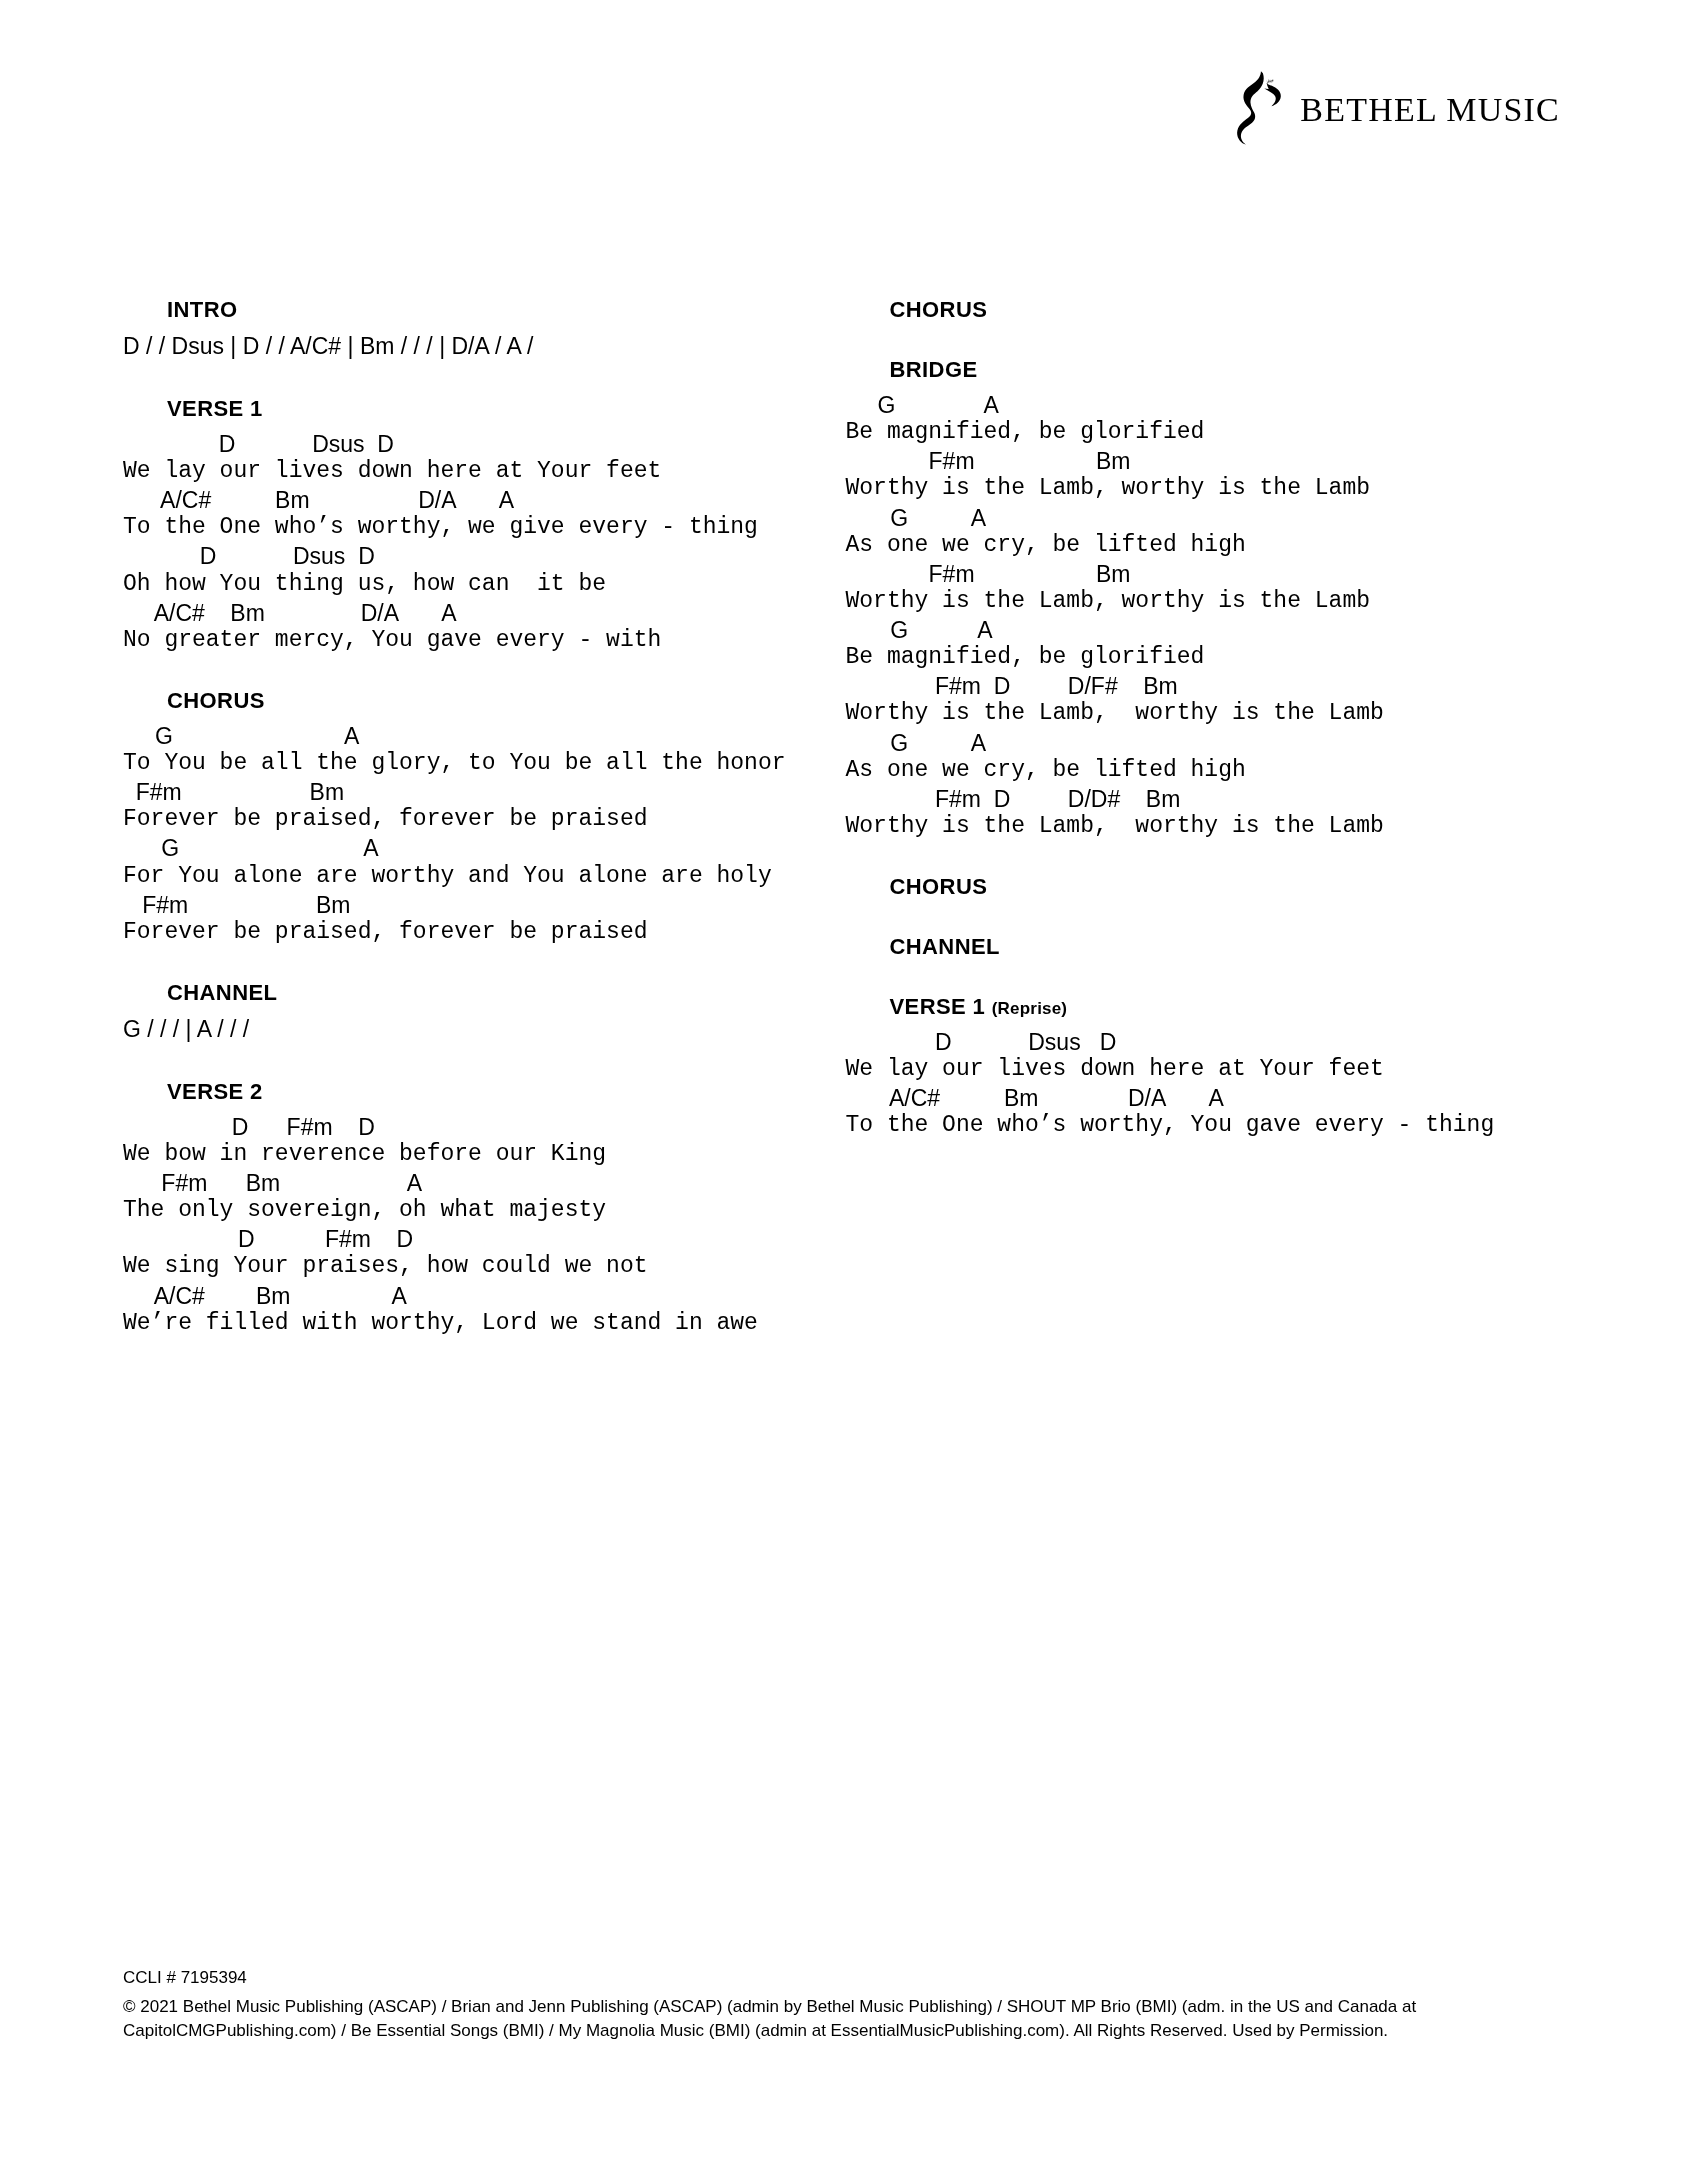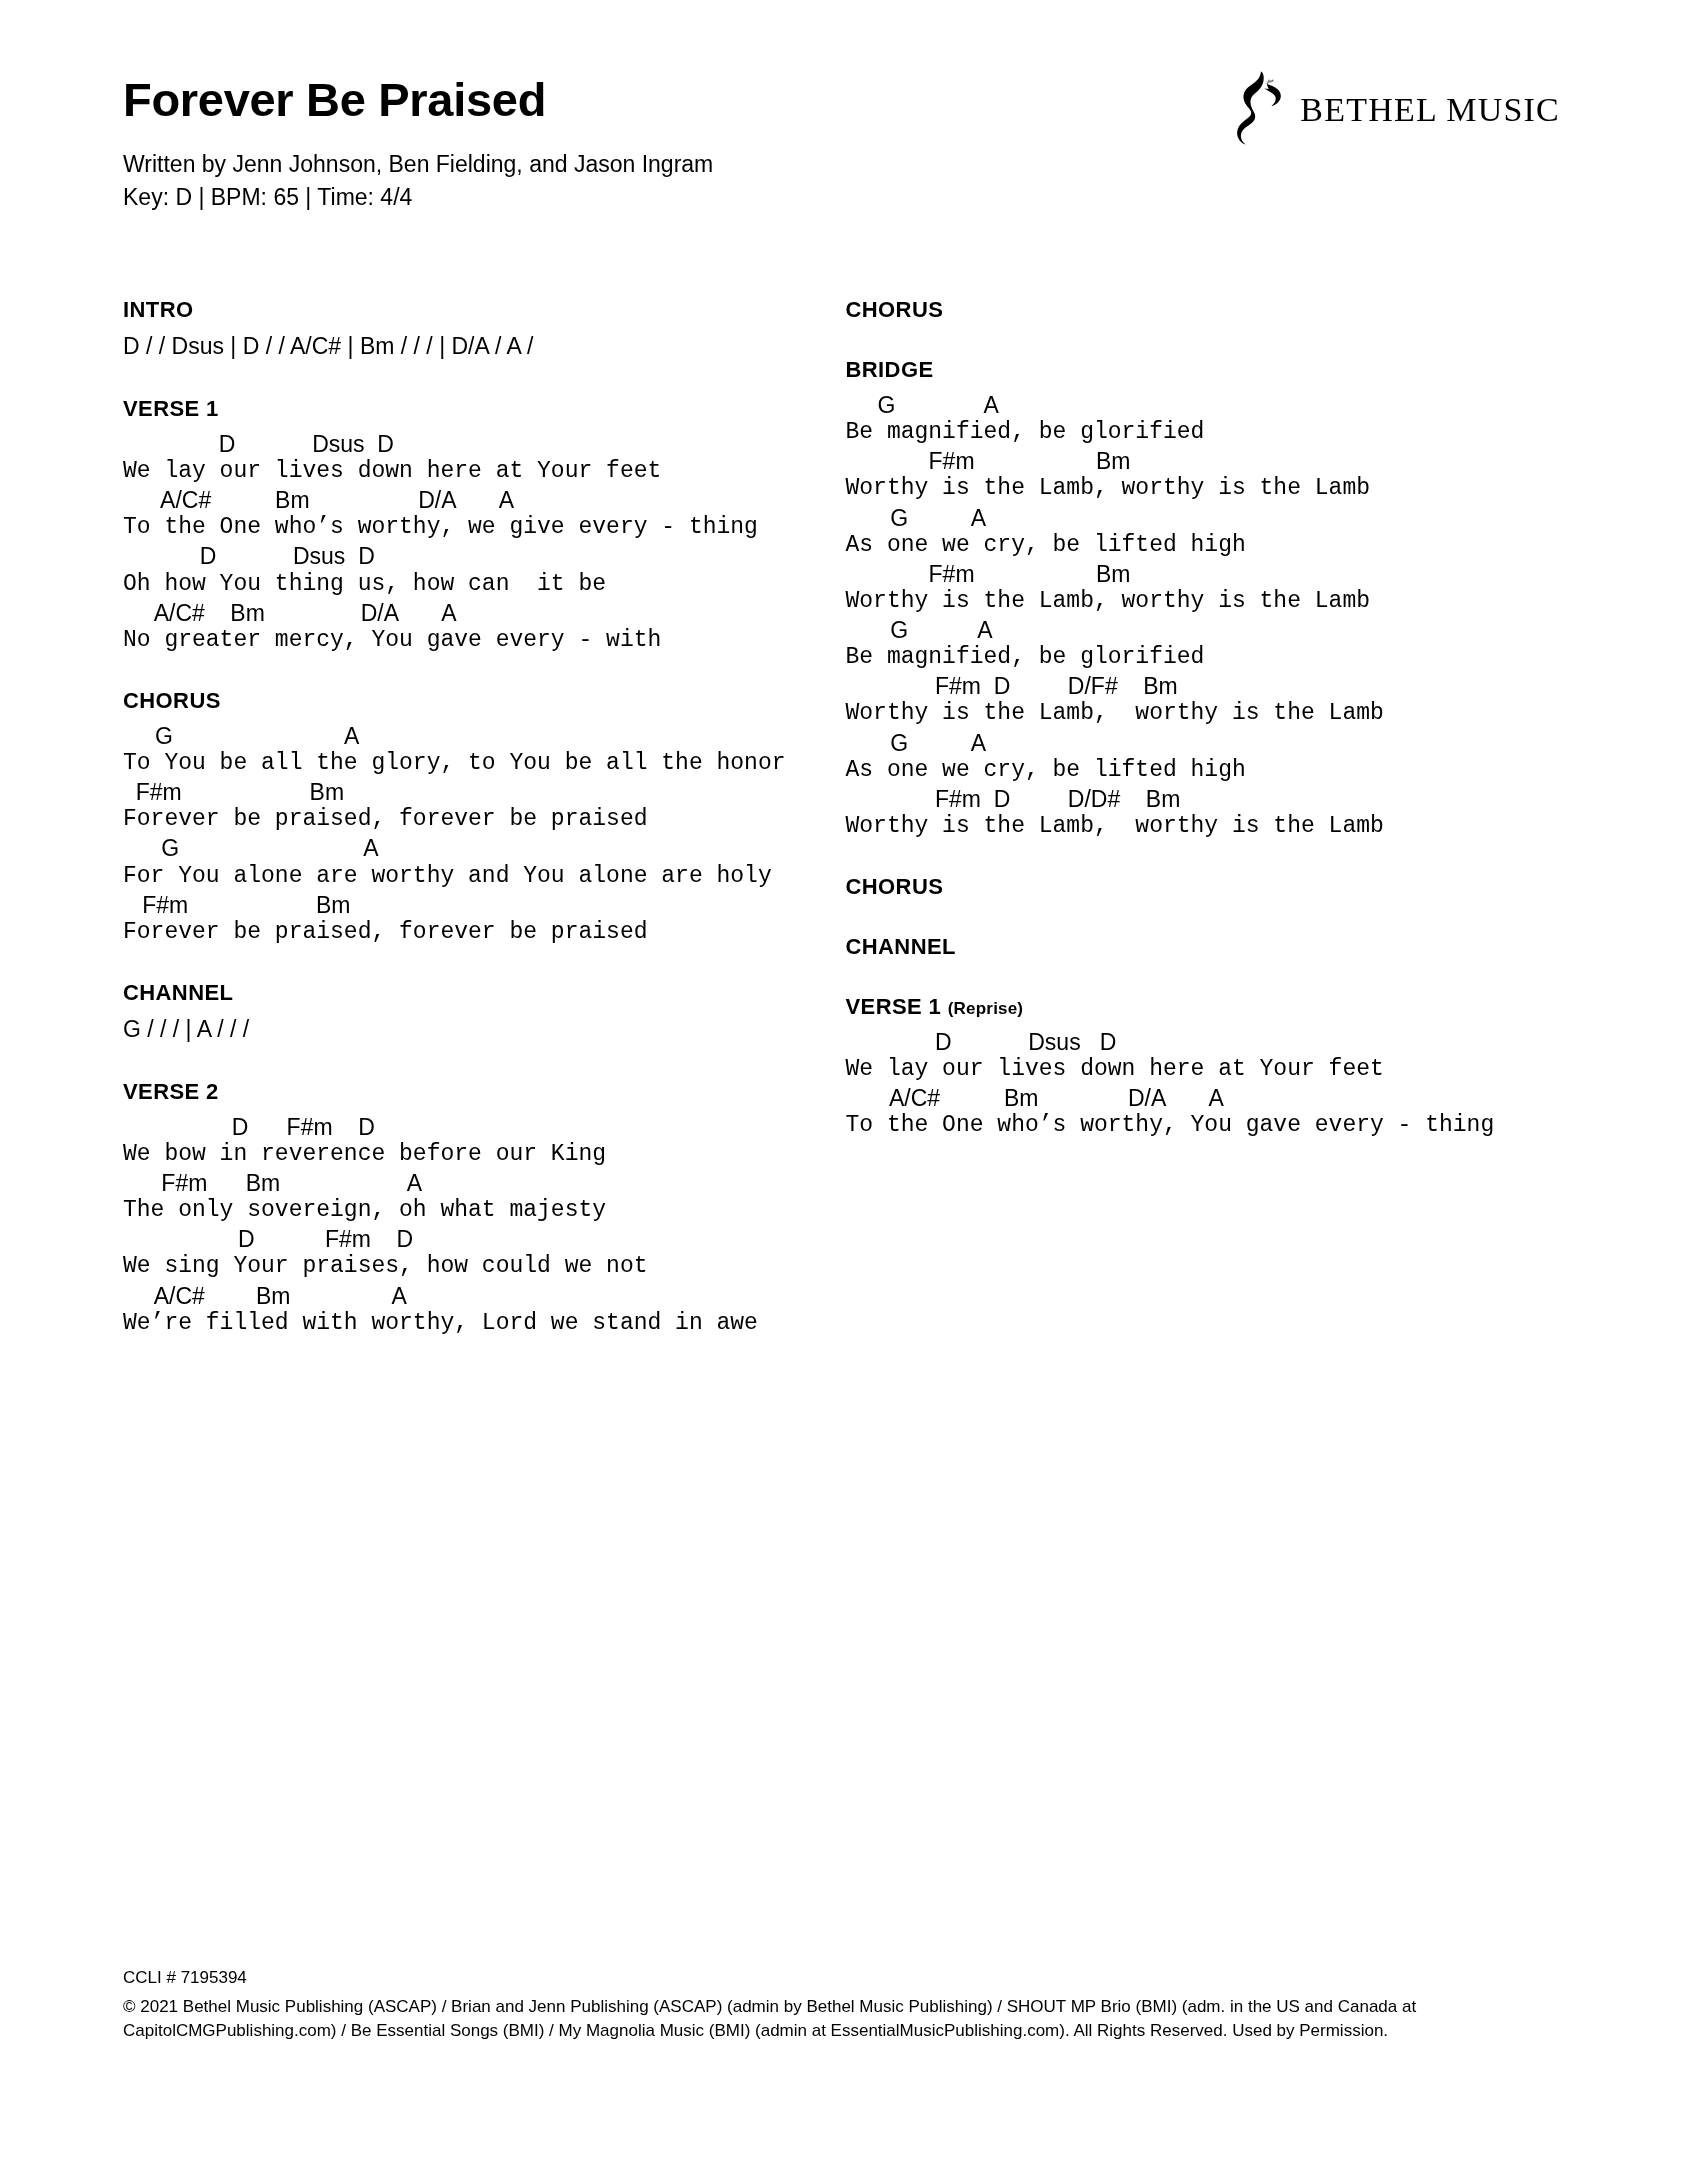--- a/index.html
+++ b/index.html
@@ -91,20 +91,21 @@
   .section {
     margin-bottom: 0;
   }
   .sec-head {
     font-size: 22px;
     font-weight: bold;
     letter-spacing: 0.4px;
     margin-top: 34px;
     margin-bottom: 9px;
     white-space: pre;
+    margin-left: 44px;
   }
   .sec-head.first { margin-top: 0; }
   .sec-head .sub {
     font-size: 17px;
     font-weight: bold;
     letter-spacing: 0.2px;
   }
   .line {
     font-size: 23px;
     line-height: 1.18;
@@ -142,25 +143,20 @@
     line-height: 1.45;
     margin-top: 4px;
     max-width: 1436px;
   }
 </style>
 </head>
 <body>
 
 <div class="page">
 
-  <div class="header">
-    <h1 class="song-title">Forever Be Praised</h1>
-    <div class="credits">Written by Jenn Johnson, Ben Fielding, and Jason Ingram</div>
-    <div class="keyline">Key: D | BPM: 65 | Time: 4/4</div>
-  </div>
 
   <div class="logo">
     <svg class="logo-mark" viewBox="0 0 52 78" aria-hidden="true">
       <path fill="#000" d="M30.5 2c1.2 3.6 1.1 7.3-.2 10.8-1.1 3-3 5.5-5.3 7.6-1.7 1.5-3.6 2.8-5 4.6-1.6 2-2.3 4.4-2.2 6.9.1 2.1.7 4.1 1.6 6 .7 1.5 1.6 2.9 2.3 4.4.8 1.8 1.2 3.7.7 5.6-.5 2.1-2 3.7-3.6 5-1.9 1.6-4.1 2.8-6 4.4-2 1.6-3.7 3.7-4.4 6.2-.6 2.1-.4 4.4.5 6.4.9 2 2.4 3.7 4.3 4.8-2.4-.6-4.6-2-6.2-3.9-1.9-2.2-2.9-5.1-2.8-8 .1-3.1 1.4-6 3.3-8.4 1.7-2.1 3.8-3.8 5.9-5.4 1.4-1.1 2.9-2.1 4-3.5.9-1.1 1.4-2.6 1-4-.3-1.3-1.2-2.4-2-3.4-1.4-1.8-2.9-3.5-4-5.5-1.4-2.5-2.1-5.5-1.6-8.4.5-3 2.2-5.6 4.4-7.6 1.9-1.7 4.1-3 6.1-4.6 2.2-1.7 4.3-3.7 5.6-6.2 1-1.8 1.5-3.9 1.6-5.8.1.3.1.6 0 0z"></path>
       <path fill="#000" d="M33.8 12.5c2.6 1.1 5.3 2 7.8 3.3 2 1 3.9 2.3 5.3 4.1 1.3 1.7 2 3.9 1.8 6-.2 2.4-1.5 4.6-3.2 6.2-1.8 1.7-4 2.8-6.3 3.6 1.6-1.5 3.1-3.2 3.9-5.3.6-1.6.7-3.5-.1-5-.8-1.6-2.3-2.7-3.8-3.6-2.4-1.4-5-2.5-7.3-4.1 1.5.1 3 .4 4.5.3-1-1.9-1.7-4-2.2-6.1.5.3 1 .5 1.6.7-.7-1.3-1.4-2.6-1.9-4 .6 1.2 1.3 2.3 2 3.4-.1-1.4-.2-2.9-.1-4.3.3 1.7.7 3.3 1.2 4.9-.1-1.4-.2-2.8-.2-4.2.2 1.4.5 2.8.9 4.2-.4-1.4-.6-2.9-.9-4.3.4 1.3.8 2.5 1.3 3.7-.1-1.2-.2-2.4-.3-3.5.4 1.3.9 2.5 1.4 3.7-.2-1.2-.4-2.4-.5-3.6.4 1.2.8 2.3 1.3 3.5-.5-1.2-.9-2.4-1.2-3.7.4 1.1.8 2.2 1.3 3.2-.3-1.1-.6-2.2-.8-3.3.3 1 .7 2 1.1 3-.2-1-.4-2.1-.5-3.1.3 1 .6 1.9 1 2.8-.2-.9-.3-1.8-.4-2.7.2.9.5 1.7.8 2.5-.2-.8-.3-1.6-.4-2.4z"></path>
     </svg>
     <div class="logo-text">BETHEL MUSIC</div>
   </div>
 
   <div class="columns">

